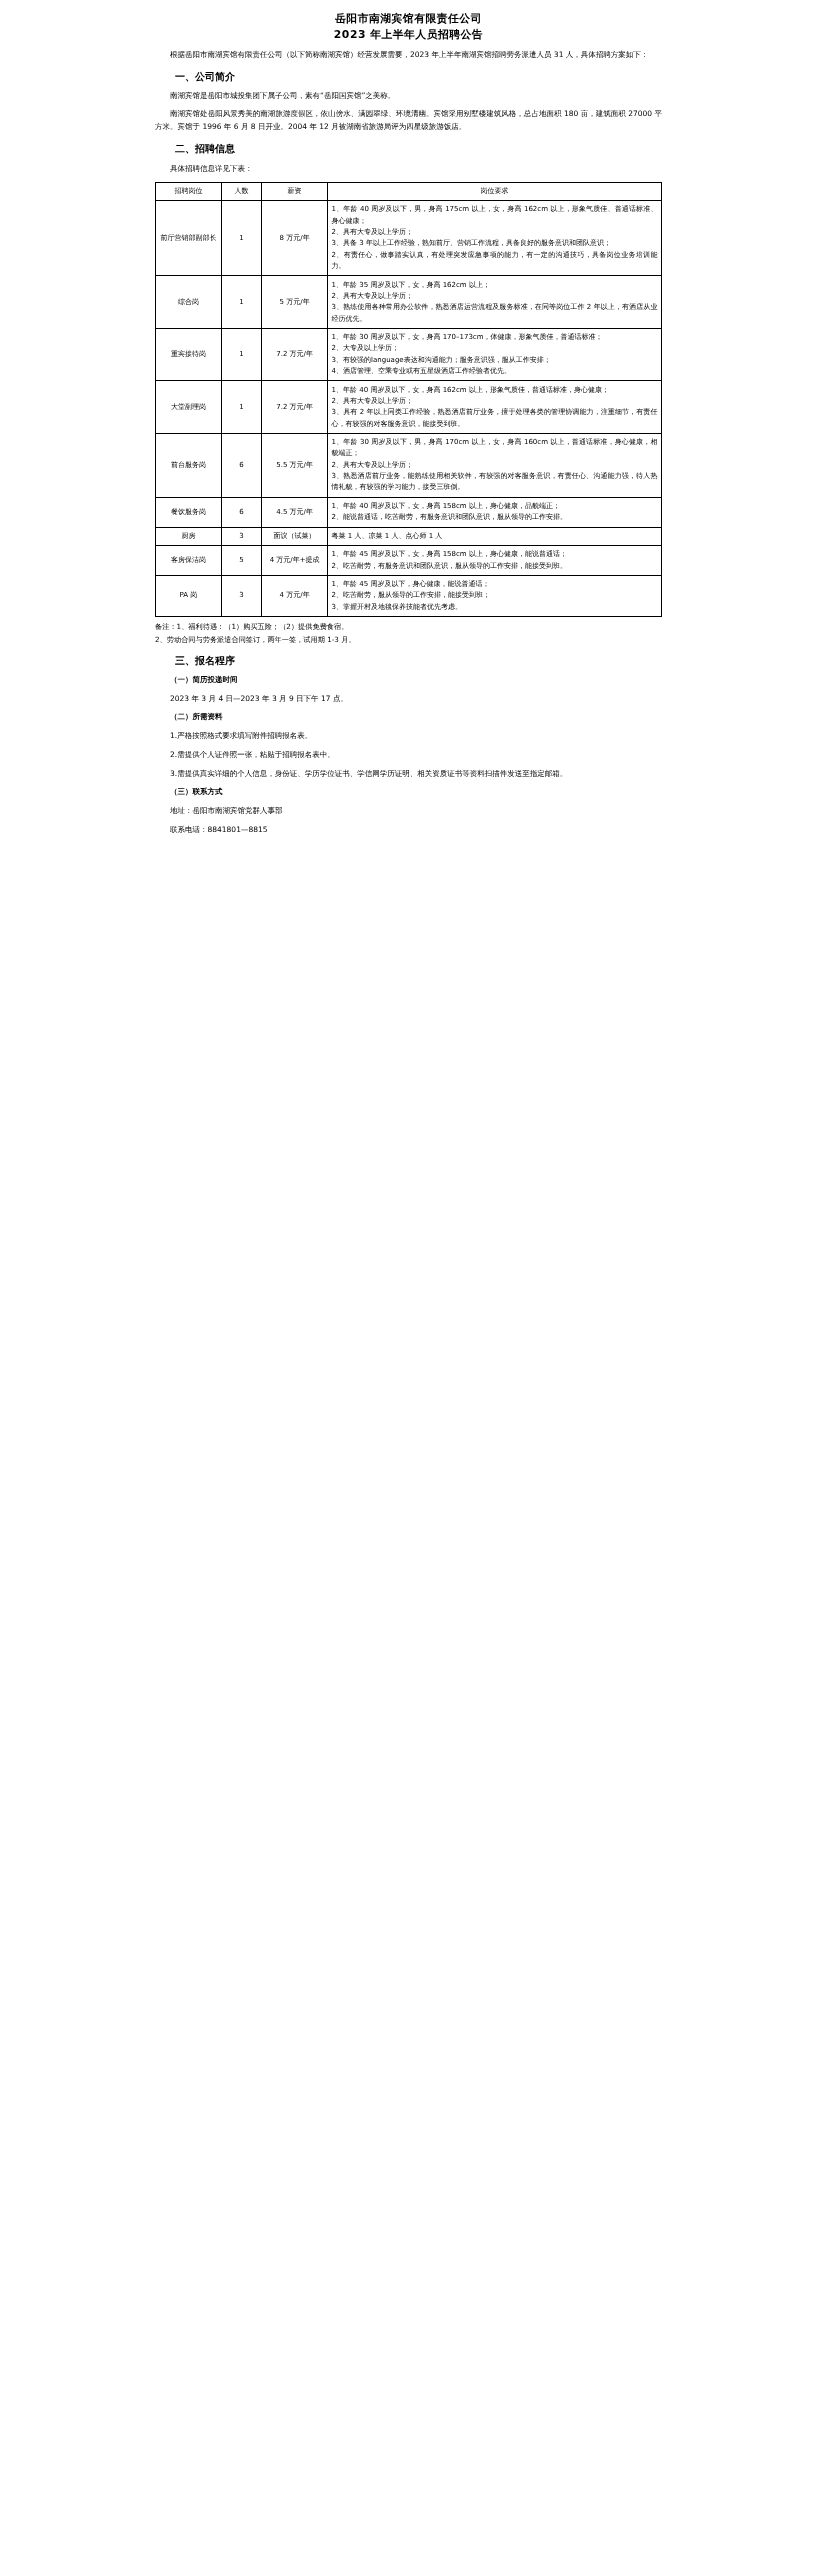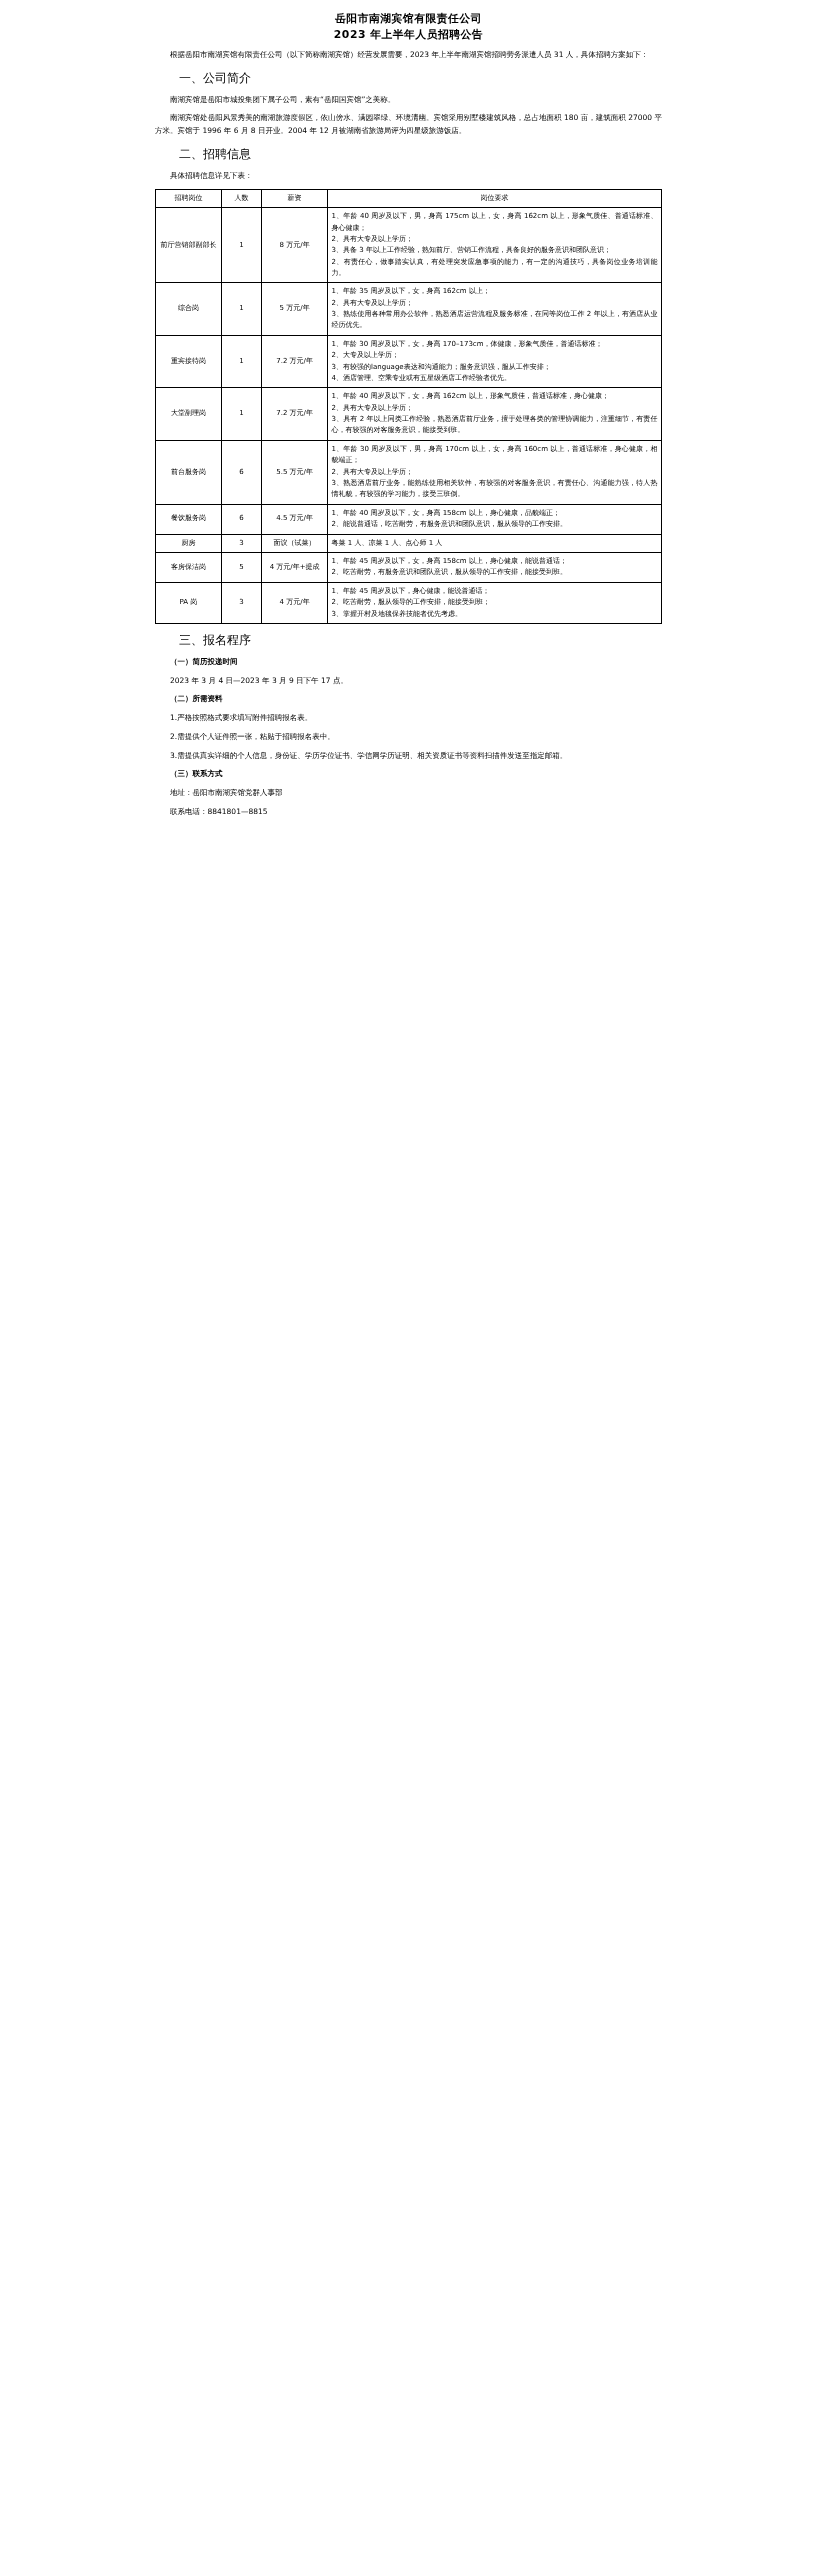--- a/index.html
+++ b/index.html
@@ -30,22 +30,22 @@
     text-align: center;
   }
   .para {
     font-size: 7.5px;
     line-height: 1.72;
     text-align: justify;
     text-indent: 2em;
     margin: 5.2px 0 0 0;
   }
   .section-head {
-    font-size: 12px;
-    font-weight: normal;
+    font-size: 10px;
+    font-weight: bold;
     line-height: 1.72;
     text-indent: 2em;
     margin: 6.2px 0 0 0;
   }
   .sub-head {
     font-size: 7.5px;
     font-weight: bold;
     line-height: 1.72;
     text-indent: 2em;
     margin: 5.2px 0 0 0;
@@ -214,20 +214,24 @@
           <td class="c-pay">4 万元/年</td>
           <td class="c-req">
             <div>1、年龄 45 周岁及以下，身心健康，能说普通话；</div>
             <div>2、吃苦耐劳，服从领导的工作安排，能接受到班；</div>
             <div>3、掌握开村及地毯保养技能者优先考虑。</div>
           </td>
         </tr>
       </tbody>
   </table>
 
+  <div class="note">
+    <div>备注：1、福利待遇：（1）购买五险；（2）提供免费食宿。</div>
+    <div>2、劳动合同与劳务派遣合同签订，两年一签，试用期 1-3 月。</div>
+  </div>
 
   <p class="section-head">三、报名程序</p>
 
   <p class="sub-head">（一）简历投递时间</p>
   <p class="tail-para">2023 年 3 月 4 日—2023 年 3 月 9 日下午 17 点。</p>
 
   <p class="sub-head">（二）所需资料</p>
   <p class="tail-para">1.严格按照格式要求填写附件招聘报名表。</p>
   <p class="tail-para">2.需提供个人证件照一张，粘贴于招聘报名表中。</p>
   <p class="tail-para">3.需提供真实详细的个人信息，身份证、学历学位证书、学信网学历证明、相关资质证书等资料扫描件发送至指定邮箱。</p>

